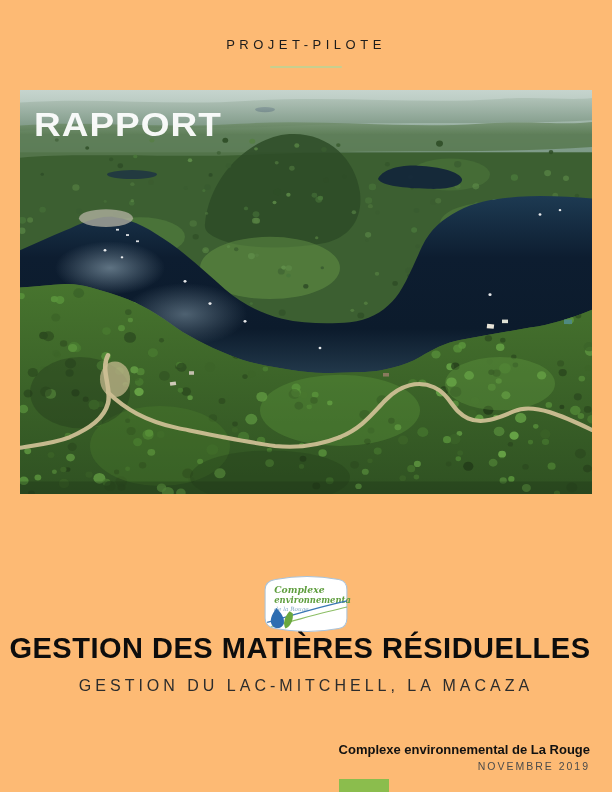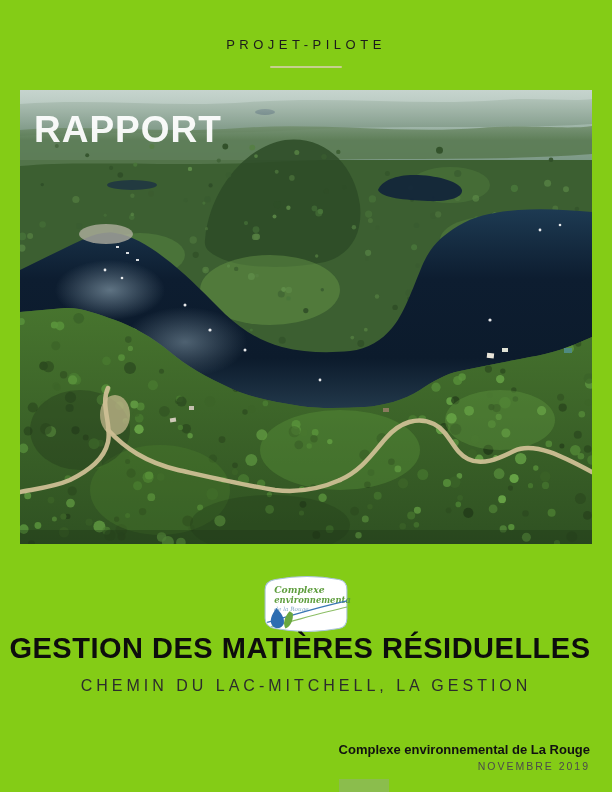--- a/index.html
+++ b/index.html
@@ -1,22 +1,22 @@
 <!DOCTYPE html>
 <html><head>
 <meta charset="utf-8">
 <style>
   html,body{margin:0;padding:0;background:#e9e9e9;}
-  .page{position:relative;width:612px;height:792px;background:#84cc16;overflow:hidden;
+  .page{position:relative;width:612px;height:792px;background:#fdba74;overflow:hidden;
         font-family:"Liberation Sans",sans-serif;margin:0 auto;}
   .kicker{position:absolute;top:37px;left:0;right:0;text-align:center;
           font-size:13px;font-weight:500;letter-spacing:4.5px;color:#1c1c1c;}
   .divider{position:absolute;top:66px;left:50%;transform:translateX(-50%);
            width:72px;height:2px;background:#c7cf8f;border-radius:1px;}
-  .hero{position:absolute;left:20px;top:90px;width:572px;height:454px;overflow:hidden;text-align:right;}
+  .hero{position:absolute;left:20px;top:90px;width:572px;height:404px;overflow:hidden;text-align:right;}
   .hero svg{display:block;width:100%;height:100%;}
   .logo{position:absolute;top:573px;left:50%;transform:translateX(-50%);width:90px;height:62px;}
   .logo svg{display:block;width:100%;height:100%;}
   .title{position:absolute;top:632px;left:0;right:12px;margin:0;text-align:center;
          font-size:29px;font-weight:800;letter-spacing:.5px;color:#0d0d0d;}
   .subtitle{position:absolute;top:677px;left:0;right:0;text-align:center;
             font-size:16px;font-weight:400;letter-spacing:4px;color:#2c2c2c;}
   .footer{position:absolute;top:739px;right:22px;display:flex;gap:7px;align-items:flex-start;flex-direction:column;}
   .footer-text{text-align:right;padding-top:3px;}
   .footer-org{font-size:13px;font-weight:700;color:#111;margin-bottom:3px;white-space:nowrap;}
@@ -583,21 +583,21 @@
       <text class="logo-t2" x="13" y="29">environnemental</text>
       <text class="logo-t3" x="13" y="37">de la Rouge</text>
       <path d="M 6,48 C 28,42 52,34 84,27" stroke="#3a77b5" stroke-width="1.3" fill="none"></path>
       <path d="M 10,52 C 34,46 58,39 84,33" stroke="#6fae3f" stroke-width="1.1" fill="none" opacity=".8"></path>
       <path d="M 15,34 C 10,41 8,47 11,51 C 14,55 20,54 22,50 C 24,45 20,39 15,34 Z" fill="#2d6db1"></path>
       <path d="M 28,37 C 23,42 21,49 24,54 C 29,52 32,45 31,39 Z" fill="#69a83e"></path>
     </svg>
   </div>
 
   <h1 class="title">GESTION DES MATIÈRES RÉSIDUELLES</h1>
-  <div class="subtitle">CHEMIN DU LAC-MITCHELL, LA GESTION</div>
+  <div class="subtitle">GESTION DU LAC-MITCHELL, LA MACAZA</div>
 
   <div class="footer">
     <div class="footer-text">
       <div class="footer-org">Complexe environnemental de La Rouge</div>
       <div class="footer-date">NOVEMBRE 2019</div>
     </div>
     <div class="footer-accent"></div>
   </div>
 
 </div>

